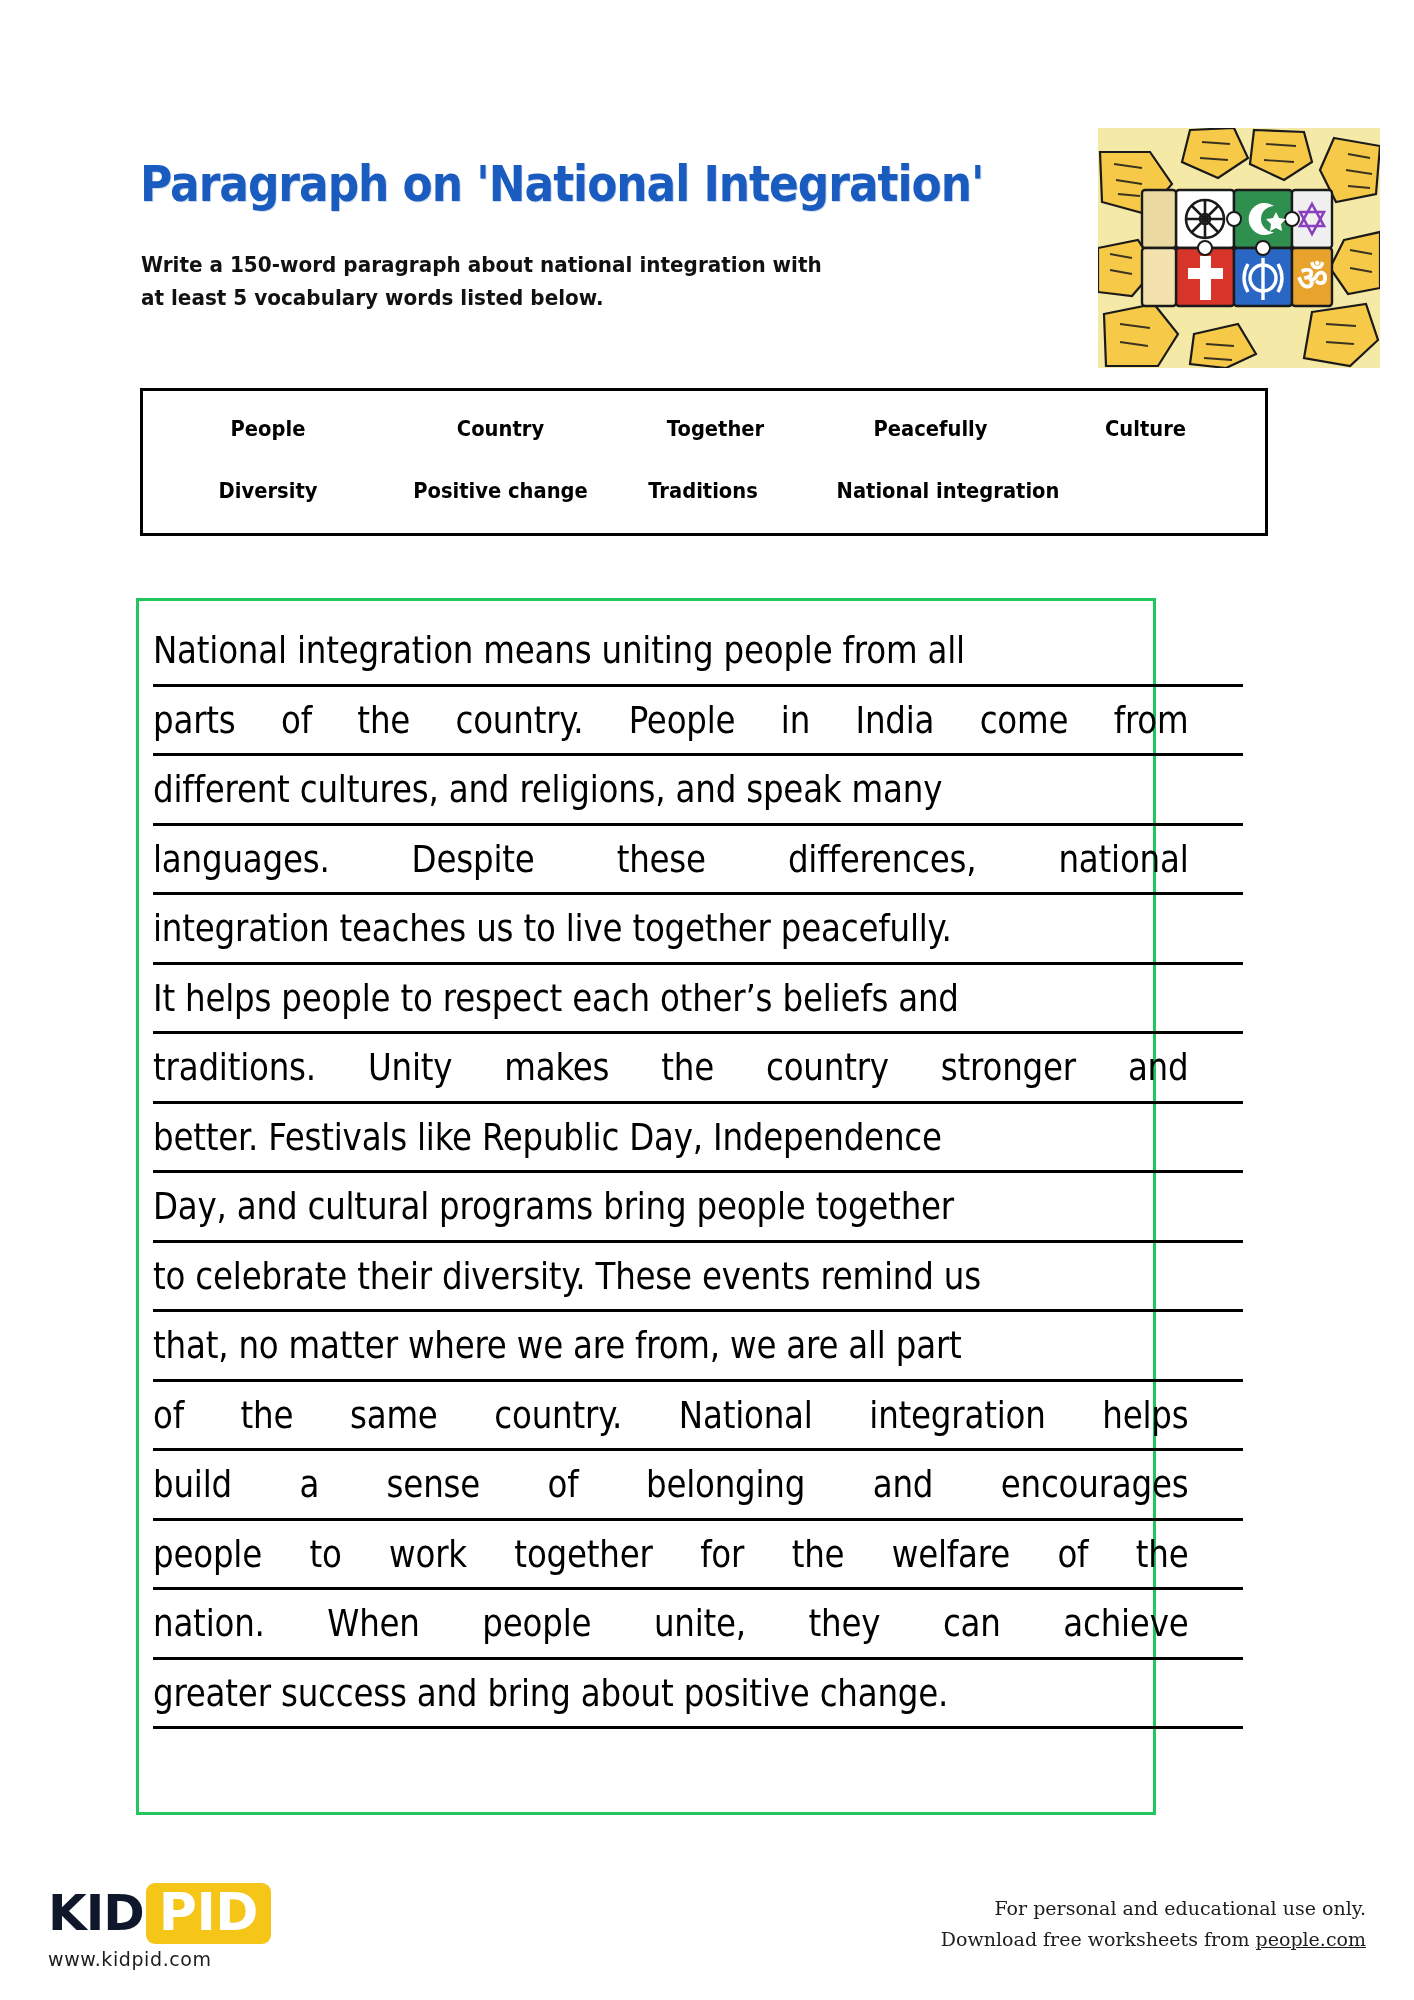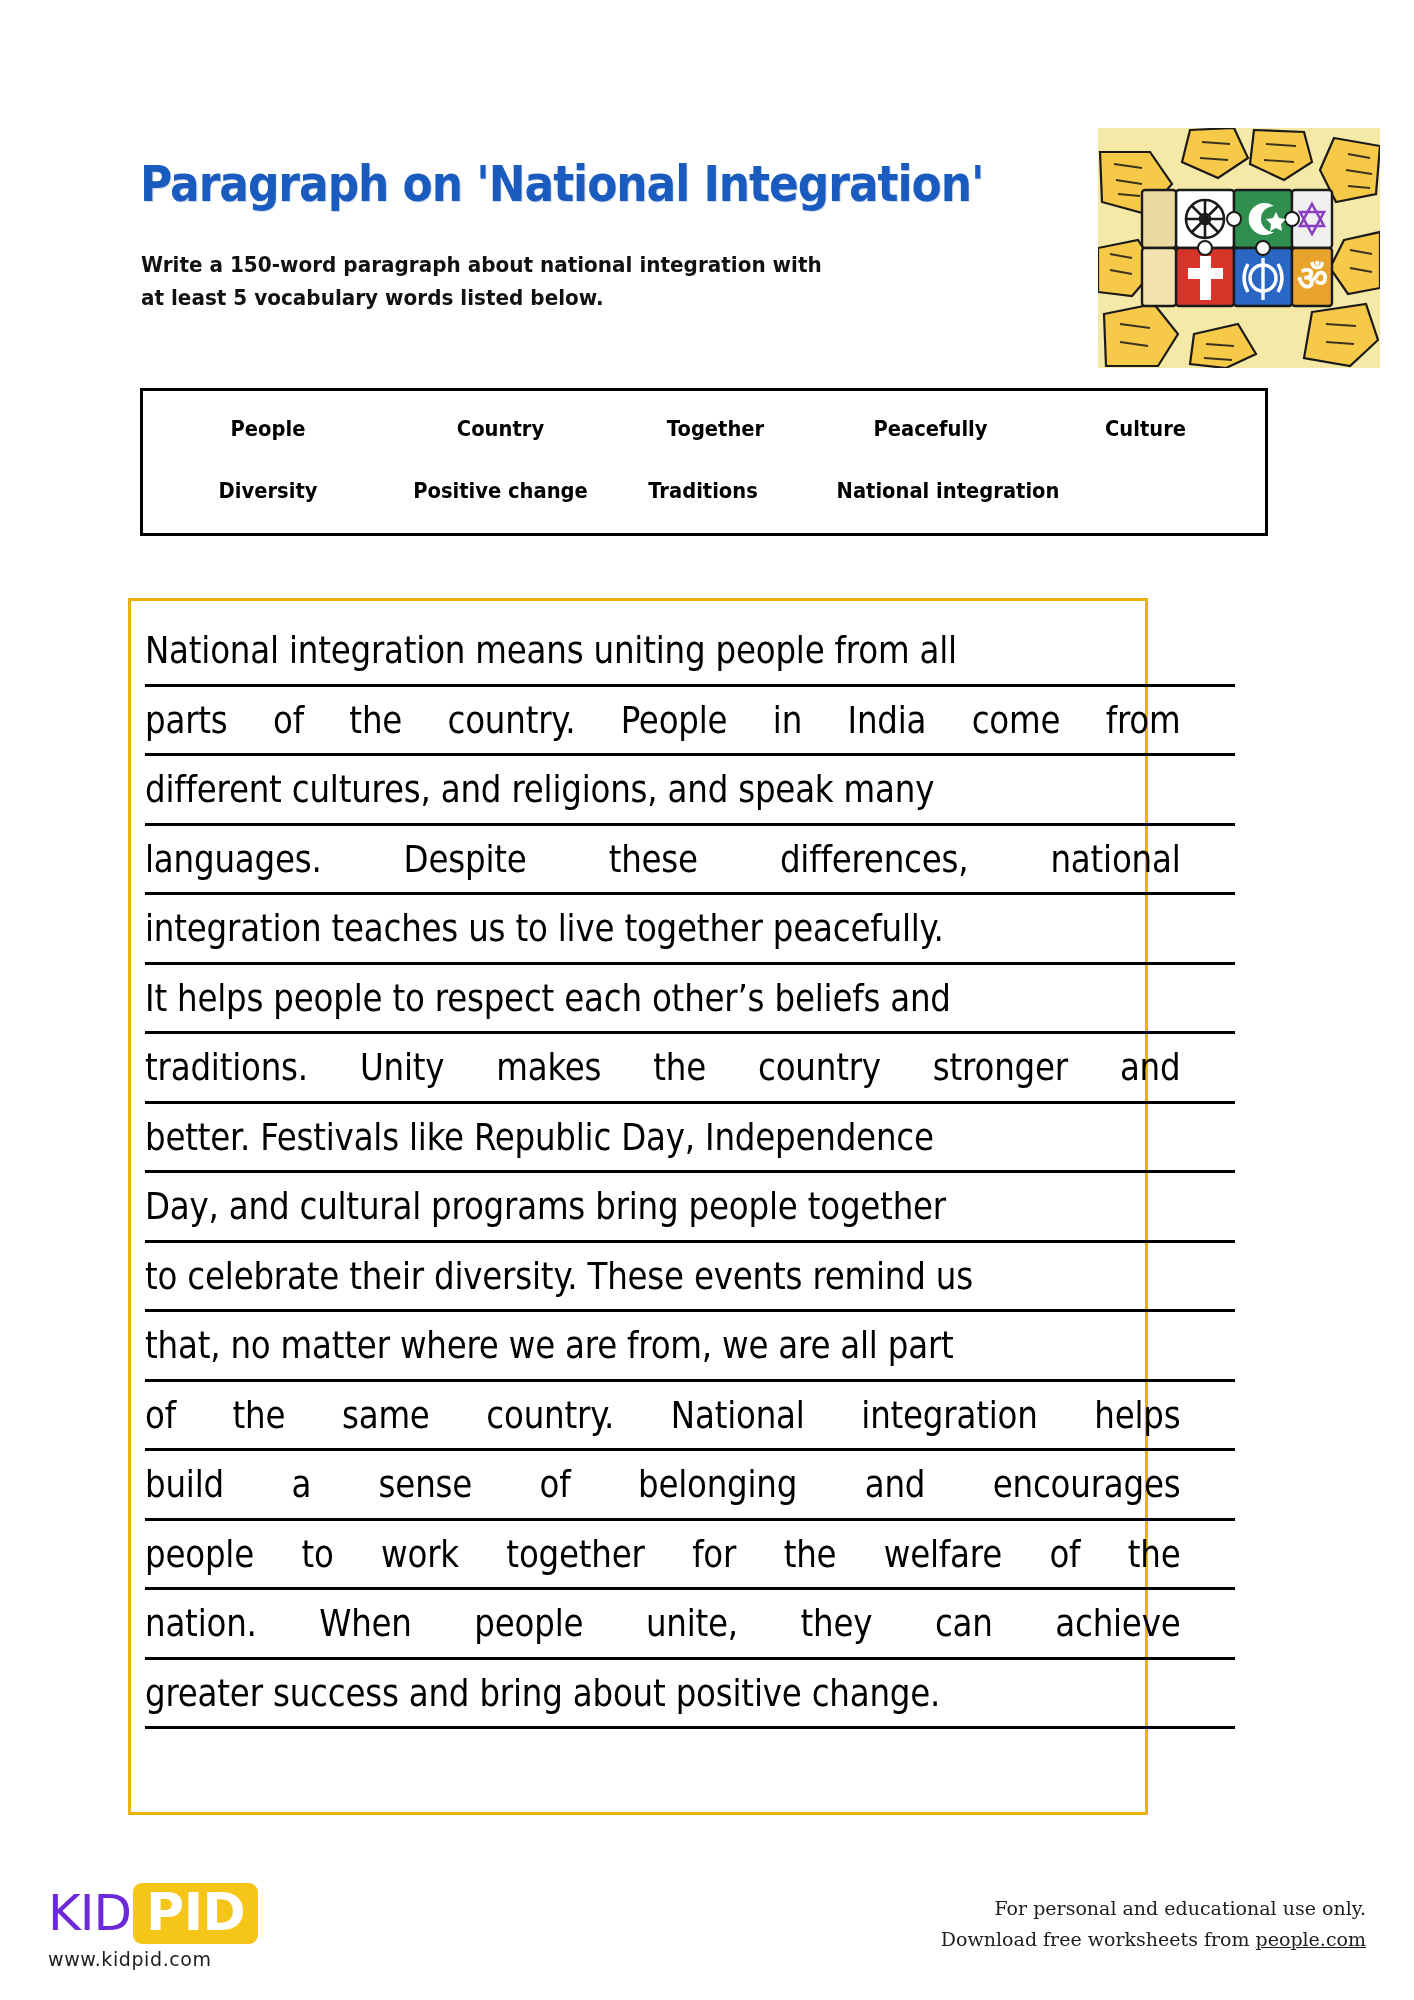--- a/index.html
+++ b/index.html
@@ -105,25 +105,25 @@
   .row1 span:nth-child(5) { width: 215px; }
 
   .row2 span:nth-child(1) { width: 250px; }
   .row2 span:nth-child(2) { width: 215px; }
   .row2 span:nth-child(3) { width: 190px; }
   .row2 span:nth-child(4) { width: 300px; }
 
   
   .answer-box {
     position: absolute;
-    left: 128px;
+    left: 136px;
     top: 598px;
     width: 1020px;
     height: 1217px;
-    border: 3px solid #eab308;
+    border: 3px solid #22c55e;
     box-sizing: border-box;
   }
   .para-lines {
     position: absolute;
     left: 14px;
     top: 16px;
     width: 1090px;
   }
   .para-line {
     display: flex;
@@ -167,23 +167,23 @@
     top: 25px;
     width: 260px;
   }
   .logo-row {
     display: flex;
     align-items: center;
     height: 56px;
   }
   .logo-kid {
     font-family: "DejaVu Sans", sans-serif;
-    font-weight: normal;
+    font-weight: bold;
     font-size: 50px;
-    color: #6d28d9;
+    color: #0f172a;
     letter-spacing: -1px;
     line-height: 1;
   }
   .logo-pid {
     background: #f5c518;
     color: #ffffff;
     font-family: "DejaVu Sans", sans-serif;
     font-weight: bold;
     font-size: 52px;
     letter-spacing: -0.5px;

